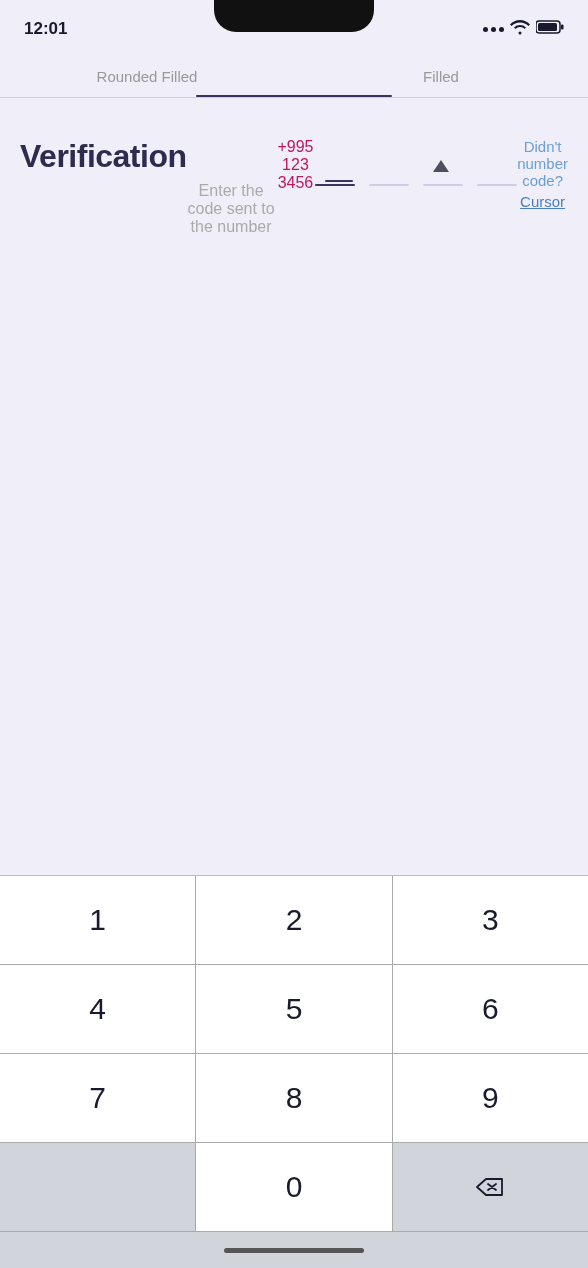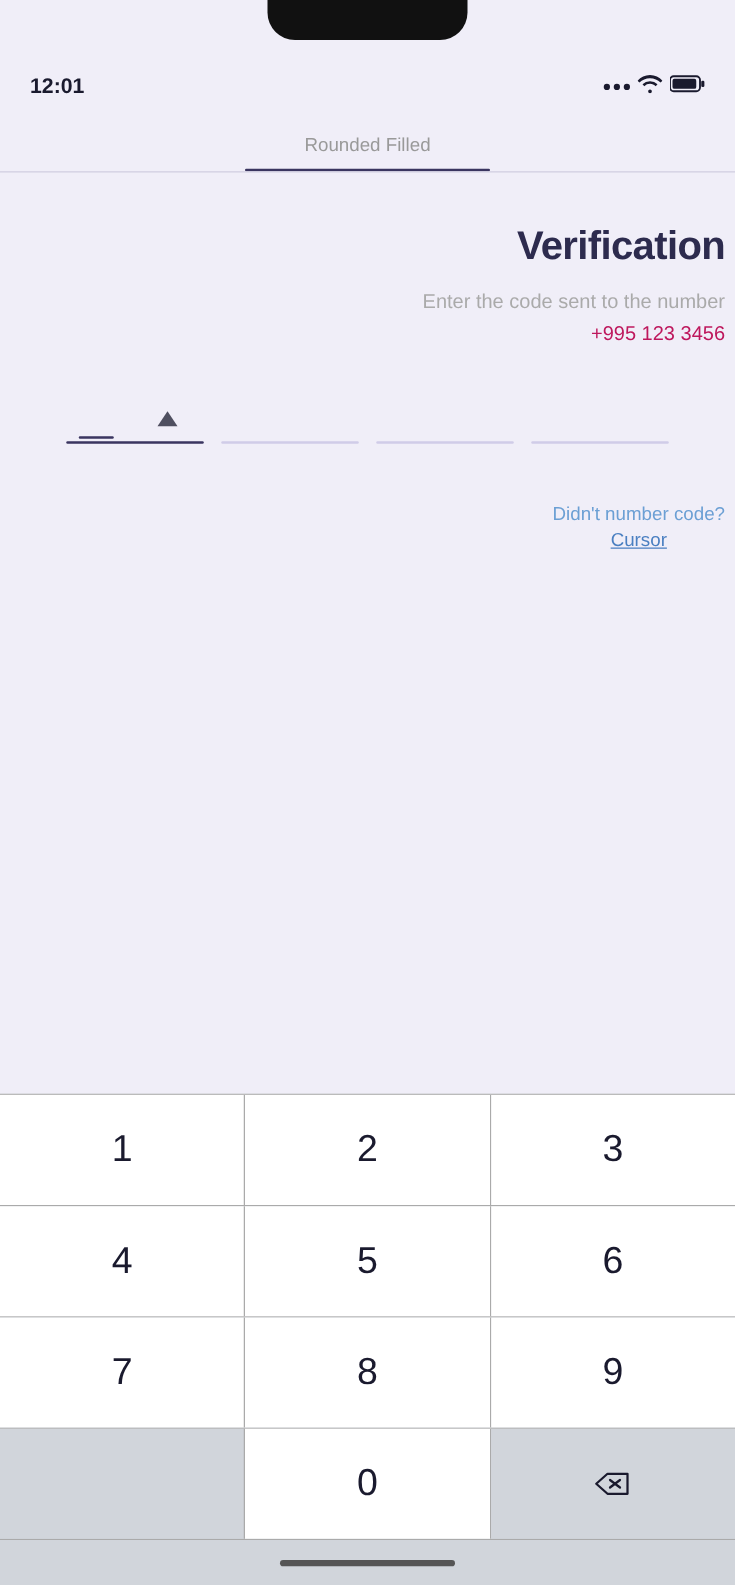--- a/index.html
+++ b/index.html
@@ -13,21 +13,20 @@
       position: relative;
     }
 
     
     .status-bar {
       display: flex;
       justify-content: space-between;
       align-items: center;
       padding: 14px 24px 8px;
       height: 52px;
-      margin-top: 40px;
     }
 
     .status-time {
       font-size: 17px;
       font-weight: 600;
       color: #1a1a2e;
     }
 
     .status-icons {
       display: flex;
@@ -92,40 +91,41 @@
       position: absolute;
       bottom: 0;
       height: 2px;
       background: #3a3560;
       transition: left 0.2s;
       border-radius: 1px;
     }
 
     
     .main-content {
-      padding: 40px 8px 20px;
-      display: flex;
-      flex-direction: column;
-      align-items: flex-end;
+      padding: 40px 20px 20px;
+      display: flex;
+      flex-direction: row;
+      align-items: flex-start;
     }
 
     .verification-title {
       font-size: 32px;
       font-weight: 700;
       color: #2d2b4e;
       text-align: center;
       margin-bottom: 18px;
       letter-spacing: -0.5px;
     }
 
     .subtitle {
       font-size: 16px;
       color: #aaa;
       text-align: center;
       margin-bottom: 8px;
+      margin-top: 44px;
     }
 
     .phone-number {
       font-size: 16px;
       color: #be185d;
       text-align: center;
       margin-bottom: 30px;
     }
 
     
@@ -285,20 +285,21 @@
         <rect x="0" y="2" width="24" height="12" rx="3" ry="3" fill="none" stroke="#1a1a2e" stroke-width="1.5"></rect>
         <rect x="2" y="4" width="19" height="8" rx="1.5" fill="#1a1a2e"></rect>
         <rect x="25" y="5.5" width="2.5" height="5" rx="1" fill="#1a1a2e"></rect>
       </svg>
     </span>
   </div>
 </div>
 
 <div class="tab-bar">
   <div class="tab-item">Rounded Filled</div>
+  <div class="tab-item">Filled</div>
   <div class="tab-underline" style="left: calc(100% / 3); width: calc(100% / 3);"></div>
 </div>
 
 <div class="main-content">
   <h1 class="verification-title">Verification</h1>
   <p class="subtitle">Enter the code sent to the number</p>
   <p class="phone-number">+995 123 3456</p>
 
   <div class="otp-container" style="position:relative;">
     <div class="otp-box">

